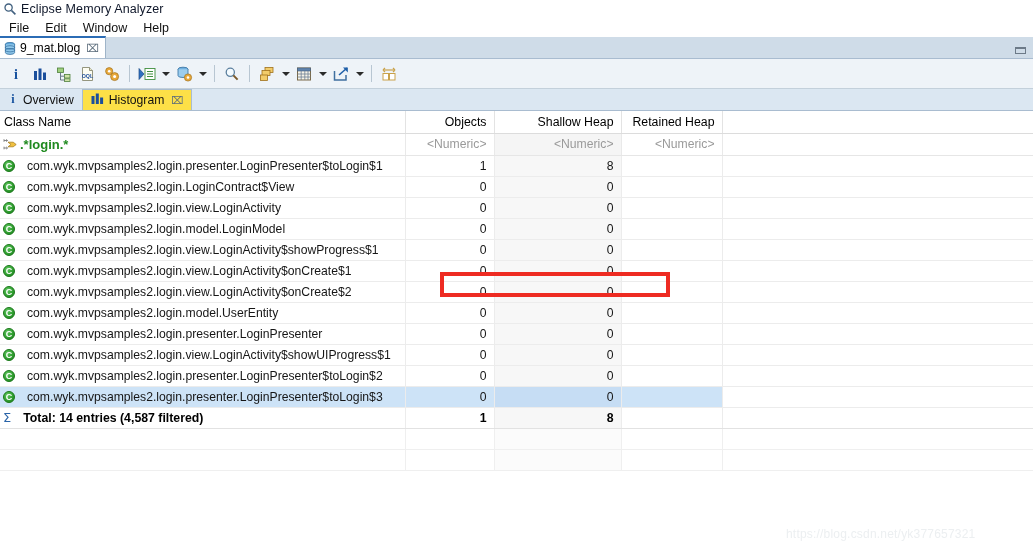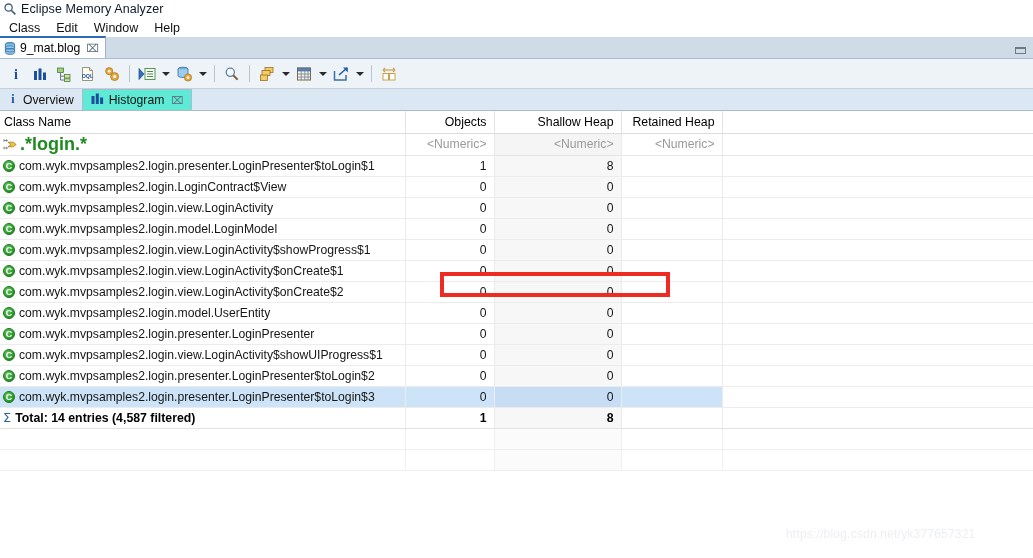--- a/index.html
+++ b/index.html
@@ -65,21 +65,21 @@
   
   .viewtabrow {
     height: 22px; background: #dbe7f2; display: flex; align-items: flex-end;
     border-bottom: 1px solid #a9bcd0;
   }
   .vtab {
     height: 21px; display:flex; align-items:center; gap:5px; padding: 0 8px;
     font-size: 12.2px; cursor: pointer; color:#111;
   }
   .vtab.inactive { background: transparent; }
-  .vtab.active { background:#5eead4; border:1px solid #a9bcd0; border-bottom:none; }
+  .vtab.active { background:#fde047; border:1px solid #a9bcd0; border-bottom:none; }
   .vtab-close { font-size:10.5px; color:#5a6b7a; margin-left:2px; }
 
   
   .table-wrap { position: relative; width:1033px; height: 400px; background:#fff; overflow:hidden; }
   table.histo { border-collapse: collapse; width: 1033px; table-layout: fixed; }
   table.histo td, table.histo th { padding:0; }
 
   col.c-class   { width: 405px; }
   col.c-obj     { width: 89px; }
   col.c-shallow { width: 127px; }
@@ -107,36 +107,36 @@
 
   tr.filterrow td {
     height: 22px; font-size: 12.2px; color:#9a9a9a;
     border-bottom:1px solid #e6e6e6; border-right:1px solid #e9e9e9;
     vertical-align: middle;
   }
   tr.filterrow td.l { padding-left:3px; }
   tr.filterrow td.r { text-align:right; padding-right:7px; }
   tr.filterrow td.shallow { background:#f5f5f5; }
   .filter-cell-inner { display:flex; align-items:center; gap:3px; }
-  .filter-expr { color:#1f8a1f; font-weight:bold; font-size:18px; }
+  .filter-expr { color:#1f8a1f; font-weight:bold; font-size:13px; }
 
   tr.datarow td {
     height: 21px; font-size: 12.2px;
     border-bottom:1px solid #ececec; border-right:1px solid #ececec;
     vertical-align: middle; color:#161616;
   }
   tr.datarow td.l { padding-left:3px; }
   tr.datarow td.r { text-align:right; padding-right:7px; }
   tr.datarow td.shallow { background:#f7f7f7; }
   tr.datarow td.blank-col { border-right:none; }
   tr.datarow.selected td { background:#cde3f7; }
   tr.datarow.selected td.shallow { background:#c6ddf4; }
   tr.datarow.selected td.blank-col { background:#fff; }
 
-  .cn { display:flex; align-items:center; gap:4px; }
+  .cn { display:flex; align-items:center; gap:12px; }
 
   
   .cls-icon {
     width:12px; height:12px; border-radius:50%;
     background: radial-gradient(circle at 35% 30%, #5cc45c 0%, #2f9e2f 60%, #1d7a1d 100%);
     border:1px solid #1c7a1c; flex:none; position:relative;
   }
   .cls-icon::after{
     content:"C"; position:absolute; left:0; right:0; top:-1px;
     text-align:center; font-size:9px; line-height:12px; color:#fff;
@@ -186,21 +186,21 @@
     <span class="app-icon">
       <svg width="14" height="14" viewBox="0 0 14 14">
         <circle cx="5.6" cy="5.6" r="3.6" fill="none" stroke="#41607f" stroke-width="1.3"></circle>
         <line x1="8.4" y1="8.4" x2="12.4" y2="12.4" stroke="#41607f" stroke-width="1.6"></line>
       </svg>
     </span>
     <span class="title-text">Eclipse Memory Analyzer</span>
   </div>
 
   <div class="menubar">
-    <div class="menu-item">Class</div>
+    <div class="menu-item">File</div>
     <div class="menu-item">Edit</div>
     <div class="menu-item">Window</div>
     <div class="menu-item">Help</div>
   </div>
 
   <div class="editor-tabrow">
     <div class="editor-tab">
       <span class="hprof-icon">
         <svg width="12" height="13" viewBox="0 0 12 13">
           <ellipse cx="6" cy="2.2" rx="4.6" ry="1.8" fill="#5fa9dd" stroke="#2f6c9e" stroke-width=".8"></ellipse>

